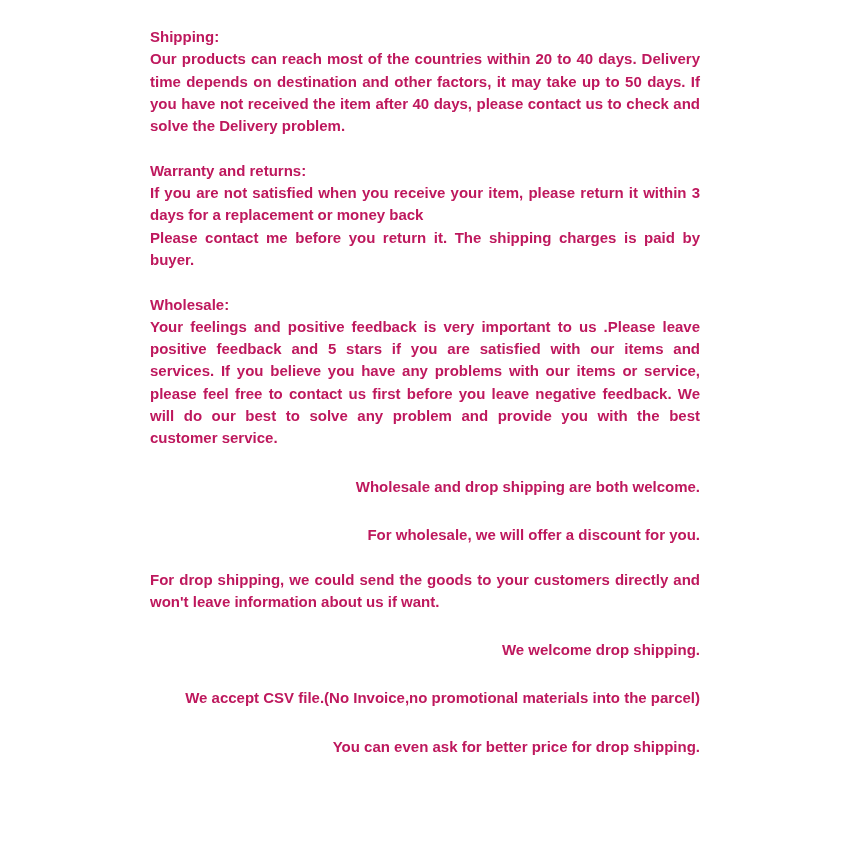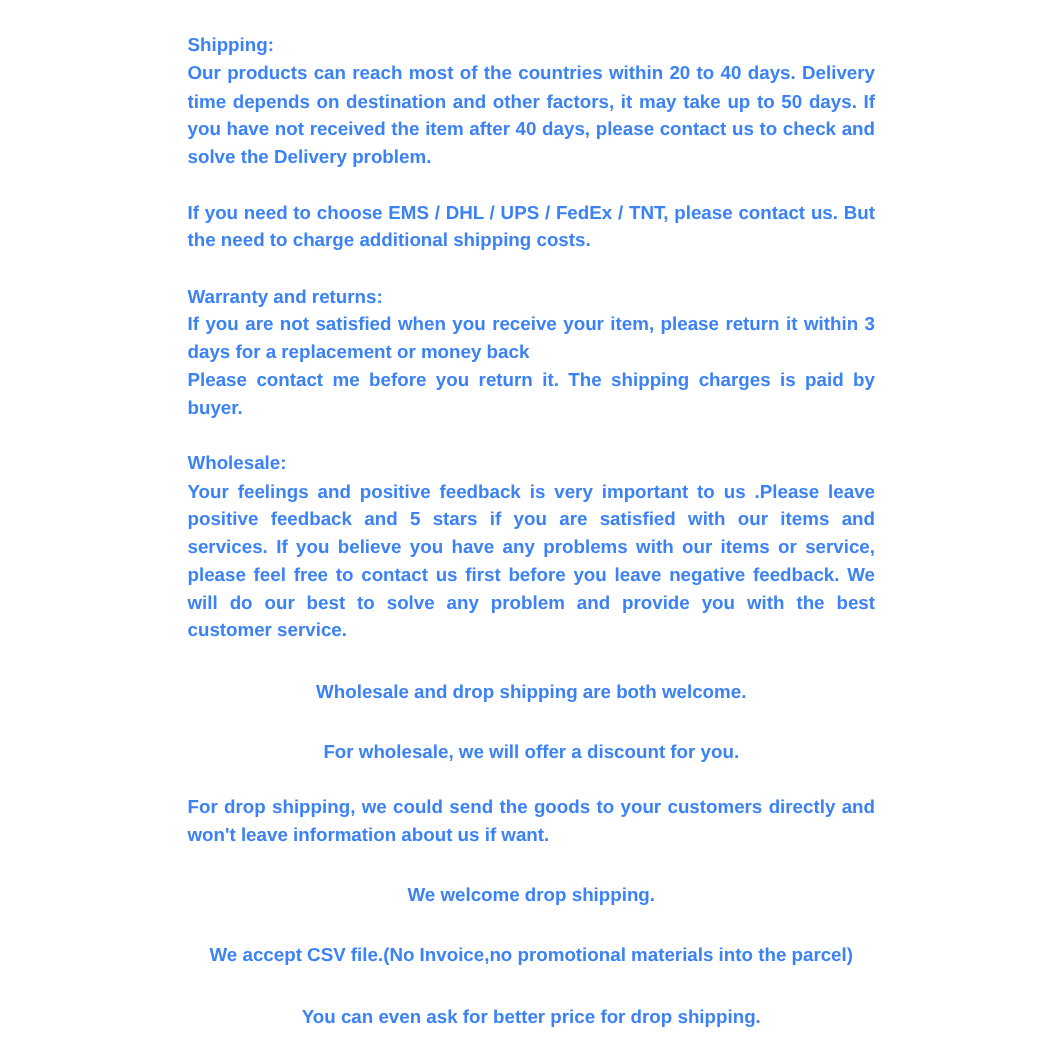--- a/index.html
+++ b/index.html
@@ -14,54 +14,51 @@
   }
   .page {
     box-sizing: border-box;
     width: 849px;
     height: 849px;
     padding: 26px 149px 0 150px;
     font-family: "Liberation Sans", sans-serif;
     font-weight: bold;
     font-size: 15px;
     line-height: 22.3px;
-    color: #3b82f6;
+    color: #be185d;
   }
   .section {
     margin: 0 0 22.3px 0;
   }
   .section:last-child {
     margin-bottom: 0;
   }
   .heading {
     text-align: left;
   }
   .para {
     margin: 0;
     text-align: justify;
     text-justify: inter-word;
   }
   .para.single {
-    text-align: center;
+    text-align: right;
     margin-top: 26px;
   }
 </style>
 </head>
 <body>
 
 <div class="page">
 
   <div class="section">
     <div class="heading">Shipping:</div>
     <p class="para">Our products can reach most of the countries within 20 to 40 days. Delivery time depends on destination and other factors, it may take up to 50 days. If you have not received the item after 40 days, please contact us to check and solve the Delivery problem.</p>
   </div>
 
-  <div class="section">
-    <p class="para">If you need to choose EMS / DHL / UPS / FedEx / TNT, please contact us. But the need to charge additional shipping costs.</p>
-  </div>
 
   <div class="section">
     <div class="heading">Warranty and returns:</div>
     <p class="para">If you are not satisfied when you receive your item, please return it within 3 days for a replacement or money back</p>
     <p class="para">Please contact me before you return it. The shipping charges is paid by buyer.</p>
   </div>
 
   <div class="section">
   </div>
 

